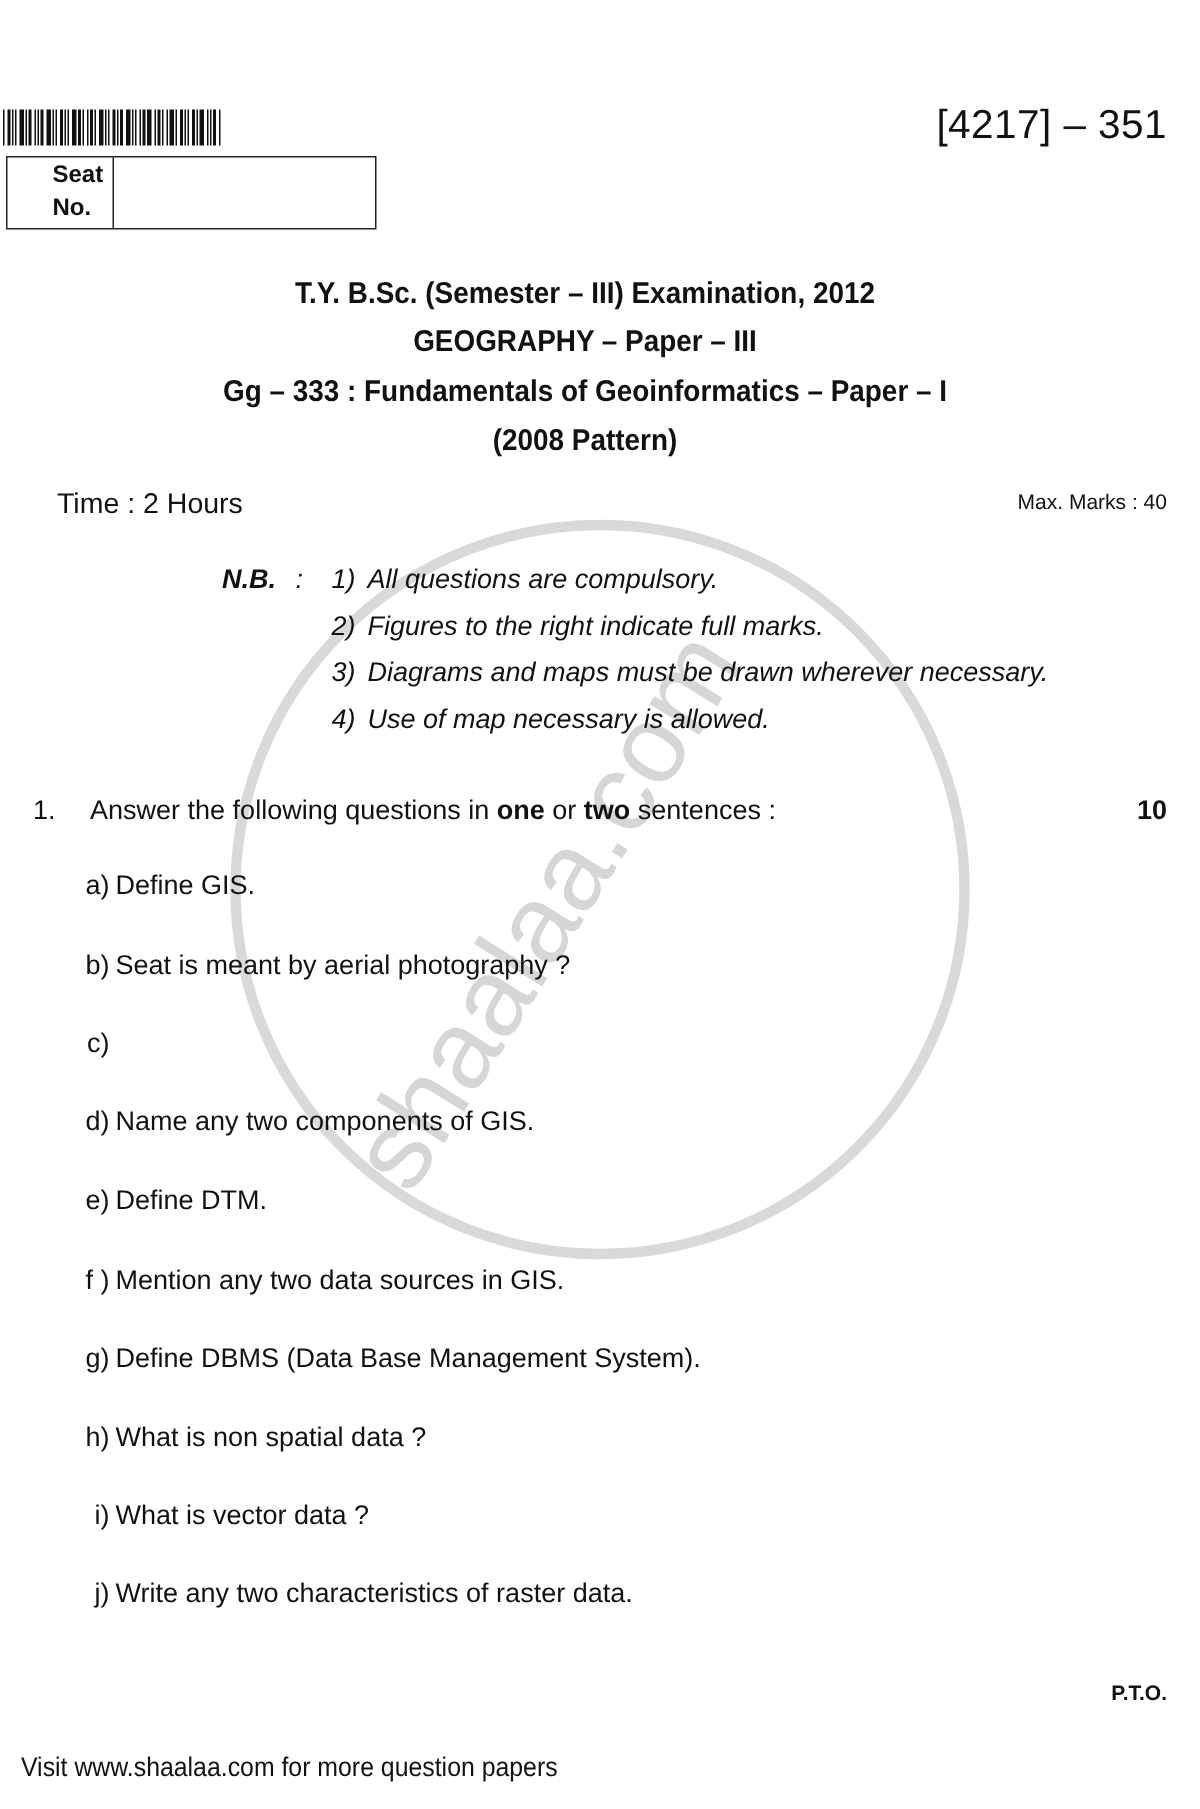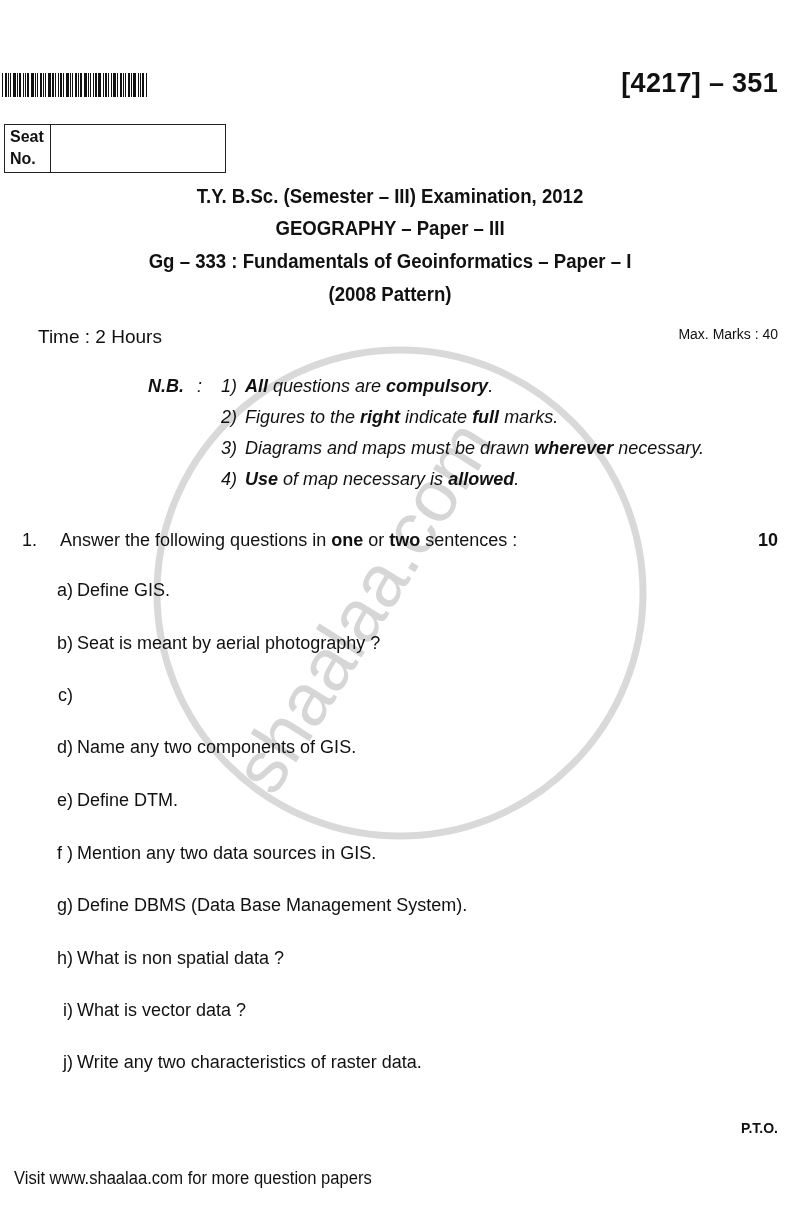--- a/index.html
+++ b/index.html
@@ -5,35 +5,35 @@
   html, body { margin: 0; padding: 0; background: #ffffff; }
   body { width: 800px; height: 1206px; position: relative; overflow: hidden;
          font-family: "Liberation Sans", sans-serif; color: #111; }
   .abs { position: absolute; }
   .watermark { position: absolute; left: 0; top: 0; width: 800px; height: 1206px; pointer-events: none; z-index: 0; }
   .content { position: absolute; left: 0; top: 0; width: 800px; height: 1206px; z-index: 1; }
 
   .barcode { left: 2px; top: 73px; height: 24px; width: 162px; display: flex; align-items: stretch; }
   .barcode span { display: block; background: #111; height: 100%; }
 
-  .paper-code { right: 22px; top: 68px; font-size: 27px; font-weight: bold; letter-spacing: 0.3px; }
+  .paper-code { right: 22px; top: 68px; font-size: 27px; font-weight: normal; letter-spacing: 0.3px; }
 
-  .seat-box { left: 4px; top: 124px; width: 220px; height: 47px; border: 1.4px solid #222; display: flex; }
+  .seat-box { left: 4px; top: 104px; width: 220px; height: 47px; border: 1.4px solid #222; display: flex; padding-left: 25px; }
   .seat-label { width: 46px; border-right: 1.4px solid #222; font-weight: bold; font-size: 16px; line-height: 22px; padding: 1px 0 0 5px; box-sizing: border-box; }
   .seat-value { flex: 1; }
 
   .heading { left: 0; width: 780px; text-align: center; font-weight: bold; font-size: 20px; transform: scaleX(0.93); transform-origin: center; }
 
   .meta-time { left: 2px; top: 326px; font-size: 19px; margin-left: 36px; }
   .meta-marks { right: 22px; top: 326px; font-size: 14px; }
 
   .nb-label { left: 148px; top: 376px; font-size: 18px; font-style: italic; font-weight: bold; }
   .nb-colon { left: 197px; top: 376px; font-size: 18px; font-style: italic; }
   .nb-item { left: 221px; font-size: 18px; font-style: italic; white-space: nowrap; }
-  .nb-item b { font-weight: bold; }
+  .nb-item b { font-weight: normal; }
 
   .q-main { left: 22px; top: 530px; font-size: 18px; white-space: nowrap; }
   .q-main b { font-weight: bold; }
   .q-marks { right: 22px; top: 530px; font-size: 18px; font-weight: bold; }
 
   .sub-q { left: 50px; font-size: 18px; white-space: nowrap; display: flex; }
   .sub-letter { width: 27px; text-align: right; padding-right: 4px; box-sizing: border-box; }
 
   .pto { right: 22px; top: 1120px; font-size: 14px; font-weight: bold; text-align: right; }
   .footer { left: 14px; top: 1168px; font-size: 18px; transform: scaleX(0.92); transform-origin: left; }

